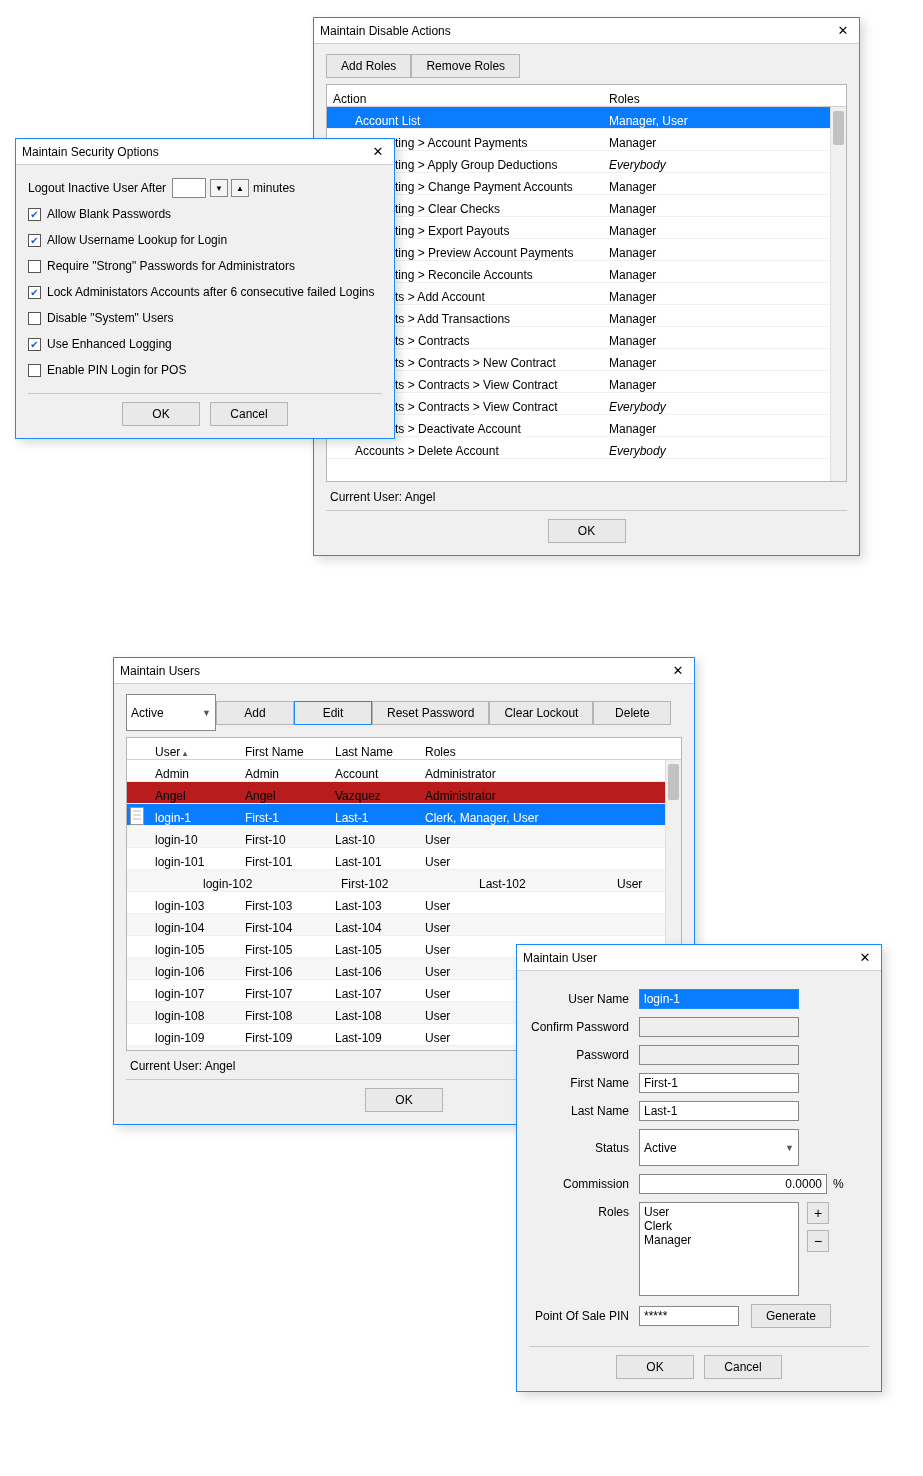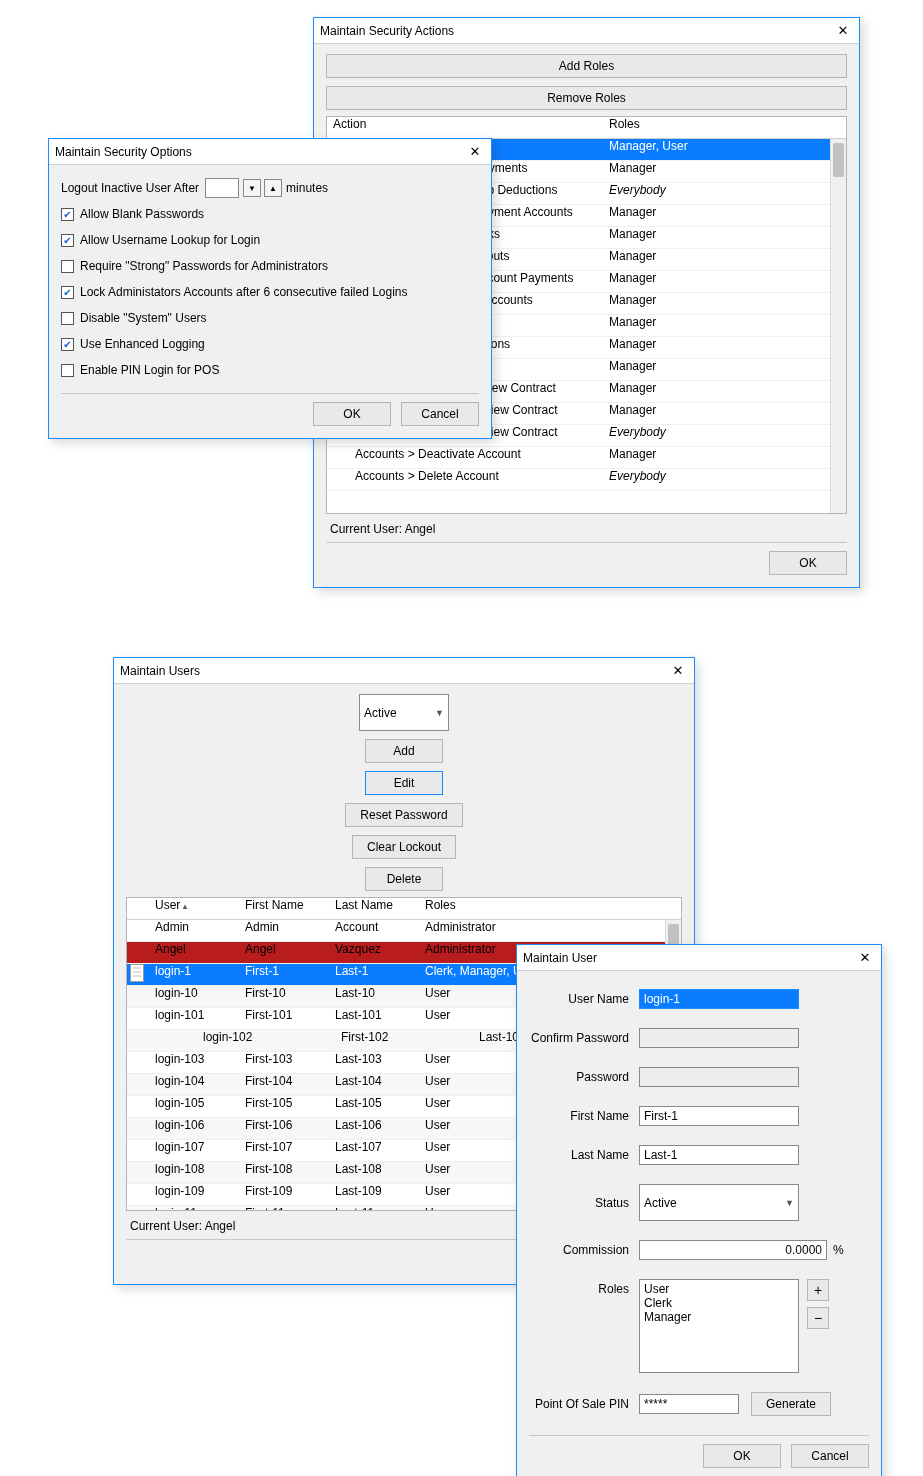--- a/index.html
+++ b/index.html
@@ -42,28 +42,28 @@
     height: 24px;
     padding: 0 14px;
     background: #e9e9e9;
     border: 1px solid #b5b5b5;
     font-size: 12px;
     cursor: pointer;
     user-select: none;
   }
   .btn.wide { min-width: 78px; }
   .btn.primary { border: 1px solid #1a8cff; }
-  .toolbar { display:flex; gap:8px; margin-bottom:6px;flex-direction:column; }
+  .toolbar { display:flex; gap:0; margin-bottom:6px; }
   .grid {
     border: 1px solid #b5b5b5;
     background: #fff;
   }
   .grid-head, .grid-row {
     display:flex;
-    align-items:flex-start;
+    align-items:flex-end;
     height: 22px;
   }
   .grid-head { background:#fff; border-bottom:1px solid #d0d0d0; }
   .grid-row { border-bottom:1px solid #f0f0f0; }
   .grid-row.sel { background:#0a7cff; color:#fff; }
   .cell { padding:0 6px; overflow:hidden; white-space:nowrap; }
   
   .actions .c1 { flex:0 0 276px; }
   .actions .c2 { flex:1; }
   .actions .grid-body { height: 374px; overflow:hidden; position:relative; }
@@ -74,21 +74,21 @@
   .vscroll .thumb { position:absolute; left:2px; right:2px; background:#c2c2c2; border-radius:2px; }
   .group-row { background:#eef; font-weight:400; }
   .minus-box {
     display:inline-block; width:11px; height:11px; border:1px solid #777;
     margin-right:6px; position:relative; background:#fff;
   }
   .minus-box::after { content:""; position:absolute; left:2px; right:2px; top:4px; border-top:1px solid #555; }
   .italic { font-style: italic; }
   .status-row { padding:8px 4px 2px 4px; font-size:12px; }
   .hr { border-top:1px solid #c8c8c8; margin:4px 0 8px 0; }
-  .footer { display:flex; justify-content:flex-end; gap:10px; }
+  .footer { display:flex; justify-content:center; gap:10px; }
 
   
   .opts .row { display:flex; align-items:center; height:26px; }
   .chk {
     width:13px; height:13px; border:1px solid #555; margin-right:6px;
     display:inline-flex; align-items:center; justify-content:center;
     font-size:10px; color:#1a5fc9; background:#fff;
   }
   .num-input {
     width:34px; height:20px; border:1px solid #888; background:#fff; padding:0 3px;
@@ -115,21 +115,21 @@
     width:14px; margin-left:2px; margin-right:4px;
     border:1px solid #999; background:#fff;
     height:18px; position:relative;
   }
   .row-edit-handle::after{
     content:""; position:absolute; left:2px; right:2px; top:2px; bottom:2px;
     background:repeating-linear-gradient(#ddd,#ddd 2px,#fff 2px,#fff 4px);
   }
 
   
-  .form-row { display:flex; align-items:center; margin-bottom:19px; }
+  .form-row { display:flex; align-items:center; margin-bottom:8px; }
   .form-row .lbl { width:110px; text-align:right; padding-right:10px; }
   .text-input {
     height:20px; border:1px solid #888; background:#fff; padding:0 4px;
     display:inline-flex; align-items:center;
   }
   .text-input.num { justify-content:flex-end; }
   .text-input.sel { background:#0a7cff; color:#fff; border:1px solid #1a8cff; }
   .listbox {
     border:1px solid #888; background:#fff; padding:2px 4px;
     width:160px; height:94px; overflow:hidden;
@@ -138,21 +138,21 @@
     width:22px; height:22px; border:1px solid #b5b5b5; background:#e9e9e9;
     display:flex; align-items:center; justify-content:center; cursor:pointer;
     font-size:14px;
   }
 </style>
 </head>
 <body>
 
 <div class="dialog actions" style="left:313px; top:17px; width:547px;">
   <div class="titlebar">
-    <span class="title">Maintain Security Actions</span>
+    <span class="title">Maintain Disable Actions</span>
     <span class="close-x">✕</span>
   </div>
   <div class="body">
     <div class="toolbar">
       <span class="btn">Add Roles</span>
       <span class="btn">Remove Roles</span>
     </div>
     <div class="grid">
       <div class="grid-head">
         <div class="cell c1">Action</div>
@@ -230,21 +230,21 @@
       </div>
     </div>
     <div class="status-row">Current User: Angel</div>
     <div class="hr"></div>
     <div class="footer">
       <span class="btn wide">OK</span>
     </div>
   </div>
 </div>
 
-<div class="dialog opts" style="left:15px; top:138px; width:444px;margin-left:33px;">
+<div class="dialog opts" style="left:15px; top:138px; width:380px;">
   <div class="titlebar">
     <span class="title">Maintain Security Options</span>
     <span class="close-x">✕</span>
   </div>
   <div class="body">
     <div class="row">
       <span>Logout Inactive User After</span>
       <span style="width:6px;"></span>
       <span class="num-input">
           <span></span>

